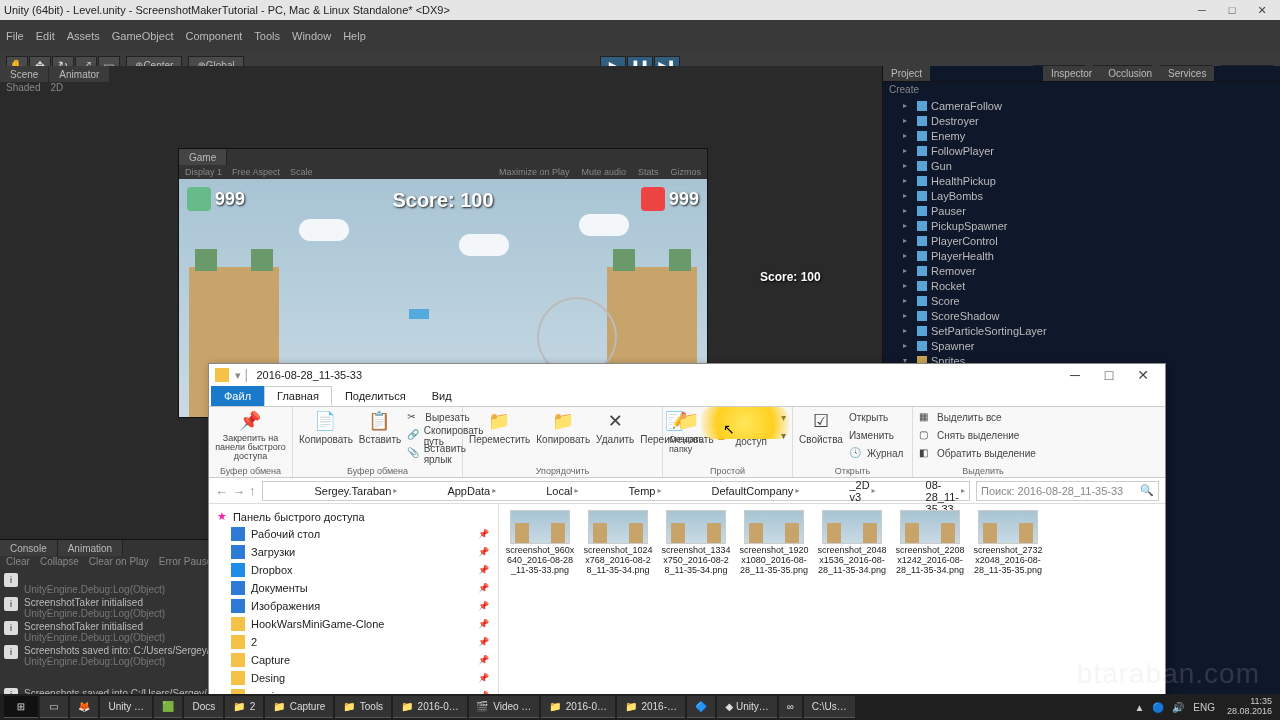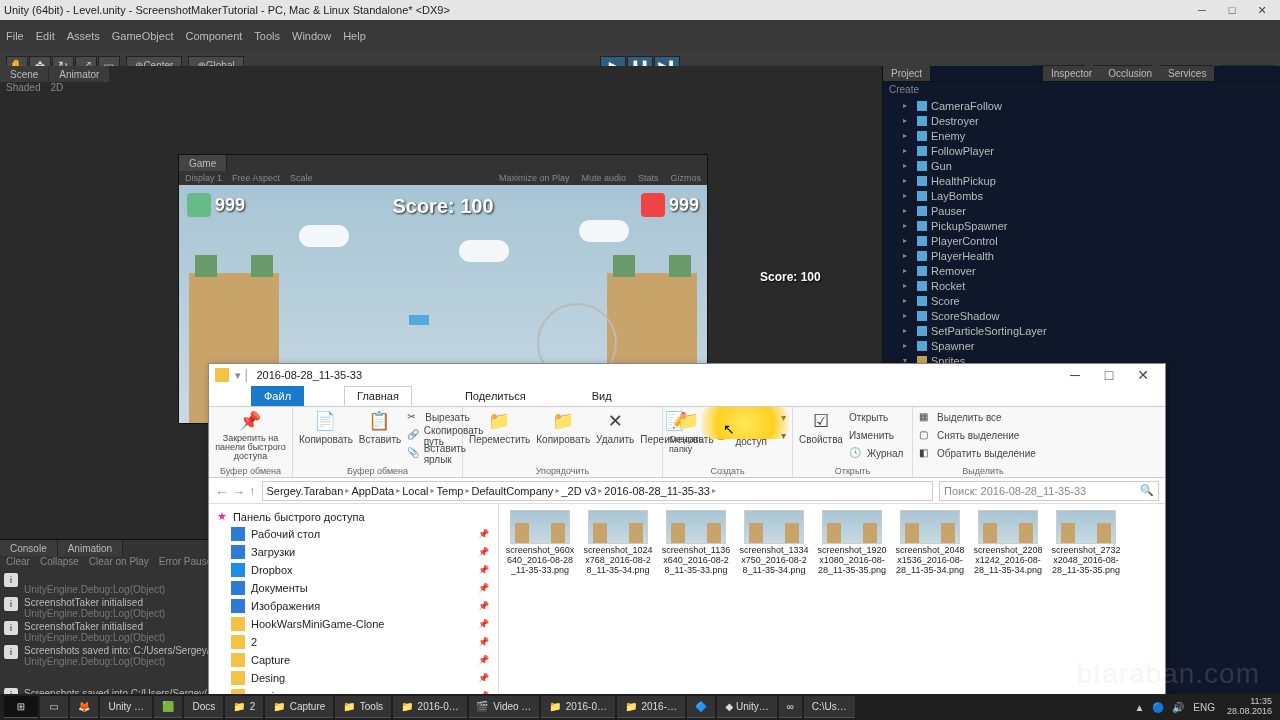--- a/index.html
+++ b/index.html
@@ -21,21 +21,21 @@
 .play-btn { width:26px; height:20px; background:#315d7f; border:1px solid #222; display:flex; align-items:center; justify-content:center; color:#fff; }
 .unity-toolbar .right { margin-left:auto; display:flex; gap:8px;margin-top:19px; }
 .drop { height:20px; padding:0 8px; background:#3d3d3d; border:1px solid #222; color:#bbb; display:flex; align-items:center; font-size:10px; }
 
 .main { position:absolute; top:66px; left:0; right:0; bottom:16px; background:#2a2a2a; }
 
 .scene-tabs { position:absolute; top:0; left:0; height:16px; display:flex; gap:1px; }
 .scene-tab { background:#3b3b3b; padding:0 10px; display:flex; align-items:center; color:#bbb; font-size:10px; }
 .scene-sub { position:absolute; top:16px; left:0; height:14px; display:flex; gap:10px; padding:0 6px; color:#888; font-size:10px; }
 
-.game-panel { position:absolute; top:82px; left:178px; width:530px; height:270px; background:#333; border:1px solid #111;margin-top:6px; }
+.game-panel { position:absolute; top:82px; left:178px; width:530px; height:270px; background:#333; border:1px solid #111; }
 .game-tabs { height:16px; display:flex; }
 .game-tabs .tab { background:#444; padding:0 10px; display:flex; align-items:center; color:#bbb; font-size:10px; border-right:1px solid #222; }
 .game-cfg { height:14px; display:flex; align-items:center; gap:10px; padding:0 6px; color:#888; font-size:9px; }
 .game-cfg .r { margin-left:auto; display:flex; gap:12px;justify-content:flex-end; }
 .game-view { height:calc(100% - 30px); background:linear-gradient(#a8c4d4,#c8dae4); position:relative; overflow:hidden; }
 .cloud { position:absolute; width:50px; height:22px; background:#fff; border-radius:12px; opacity:.85; }
 .hud-l { position:absolute; top:8px; left:8px; display:flex; align-items:center; gap:4px; color:#fff; font-weight:bold; font-size:18px; text-shadow:1px 1px 2px #222; }
 .hud-r { position:absolute; top:8px; right:8px; display:flex; align-items:center; gap:4px; color:#fff; font-weight:bold; font-size:18px; text-shadow:1px 1px 2px #222; }
 .hud-c { position:absolute; top:10px; left:50%; transform:translateX(-50%); color:#fff; font-weight:bold; font-size:20px; text-shadow:1px 1px 2px #222; }
 .hud-icon { width:24px; height:24px; background:#6b8; border-radius:4px; }
@@ -71,37 +71,37 @@
 .log-row .ico { width:14px; height:14px; background:#ddd; border-radius:2px; color:#222; display:flex; align-items:center; justify-content:center; font-size:9px; }
 .log-row .txt { flex:1; }
 .log-row .sub { color:#777; }
 
 .explorer { position:absolute; top:363px; left:208px; width:958px; height:332px; background:#fff; border:1px solid #888; box-shadow:2px 2px 8px rgba(0,0,0,.3); display:flex; flex-direction:column; color:#222; }
 .exp-title { height:22px; display:flex; align-items:center; padding:0 6px; gap:6px; font-size:11px; }
 .exp-title .ficon { width:14px; height:14px; background:#f5c146; }
 .exp-title .winbtns { margin-left:auto; display:flex; gap:2px; }
 .exp-title .wb { width:32px; height:20px; display:flex; align-items:center; justify-content:center; color:#444; font-size:14px; }
 .ribbon-tabs { height:20px; display:flex; align-items:flex-end; padding-left:2px; gap:0; }
-.rtab { padding:3px 12px; font-size:11px; border:1px solid transparent;margin-left:40px; }
+.rtab { padding:3px 12px; font-size:11px; border:1px solid transparent; }
 .rtab.file { background:#1979ca; color:#fff; }
 .rtab.act { border-color:#ccc; border-bottom-color:#fff; background:#fff; }
 .ribbon { height:72px; border-top:1px solid #ccc; border-bottom:1px solid #ccc; background:#f8f8f8; display:flex; position:relative; }
 .rgroup { border-right:1px solid #ddd; padding:2px 6px 0; display:flex; flex-direction:column; }
 .rgroup .tools { display:flex; gap:6px; flex:1; align-items:flex-start; }
 .rgroup .label { font-size:9px; color:#666; text-align:center; padding-bottom:1px; }
 .rtool { display:flex; flex-direction:column; align-items:center; gap:1px; font-size:10px; color:#444; }
 .rtool .ic { width:28px; height:24px; display:flex; align-items:center; justify-content:center; font-size:18px; }
 .rtool-sm { display:flex; align-items:center; gap:4px; font-size:10px; color:#444; height:17px; }
 .rtool-sm .ic { width:14px; height:14px; }
 .highlight { position:absolute; top:2px; width:88px; height:32px; background:radial-gradient(circle,#ffe75a 0%,#ffd020 60%,rgba(255,208,32,0) 100%); border-radius:10px; }
 .cursor { position:absolute; font-size:14px; color:#000; }
 .addr-bar { height:26px; border-bottom:1px solid #ddd; display:flex; align-items:center; padding:0 6px; gap:6px; }
 .addr-nav { display:flex; gap:4px; color:#888; font-size:13px; }
 .crumbs { flex:1; border:1px solid #ccc; height:20px; display:flex; align-items:center; padding:0 4px; font-size:11px; gap:2px; }
-.crumb { display:flex; align-items:center; gap:2px; }
+.crumb { display:flex; align-items:center; gap:2px;margin-left:48px; }
 .crumb .ar { color:#888; font-size:8px; }
 .search { width:220px; height:20px; border:1px solid #ccc; padding:0 4px; font-size:11px; color:#888; display:flex; align-items:center; }
 .exp-body { flex:1; display:flex; overflow:hidden; }
 .nav-pane { width:290px; border-right:1px solid #ddd; overflow-y:auto; padding:4px 0; }
 .nav-item { display:flex; align-items:center; gap:6px; padding:2px 8px 2px 22px; font-size:11px; }
 .nav-item .ic { width:14px; height:14px; }
 .nav-item .pin { margin-left:auto; color:#888; font-size:9px; }
 .nav-head { padding:2px 8px; font-size:11px; display:flex; align-items:center; gap:6px; }
 .file-pane { flex:1; padding:6px; display:flex; gap:8px; align-items:flex-start; overflow-x:auto; }
 .file-item { width:70px; display:flex; flex-direction:column; align-items:center; gap:2px; }
@@ -478,21 +478,21 @@
       <div class="tools">
         <div class="rtool">
             <div class="ic" style="color:#f5c146">📁</div>
             <span style="font-size:9px">Создать папку</span>
           </div>
         <div style="display:flex;flex-direction:column;gap:1px">
           <div class="rtool-sm"><span class="ic">✦</span><span>Создать элемент</span> ▾</div>
           <div class="rtool-sm"><span class="ic">🔓</span><span></span><span>Простой доступ</span> ▾</div>
         </div>
       </div>
-      <div class="label">Создать</div>
+      <div class="label">Простой</div>
     </div>
     <div class="rgroup" style="width:120px">
       <div class="tools">
         <div class="rtool">
             <div class="ic">☑</div>
             <span>Свойства</span>
           </div>
         <div style="display:flex;flex-direction:column;gap:1px">
           <div class="rtool-sm">
               <span>Открыть</span>
@@ -609,24 +609,20 @@
 
     </div>
     <div class="file-pane" id="file-pane">
         <div class="file-item">
           <div class="thumb"></div>
           <div class="fname">screenshot_960x640_2016-08-28_11-35-33.png</div>
         </div>
         <div class="file-item">
           <div class="thumb"></div>
           <div class="fname">screenshot_1024x768_2016-08-28_11-35-34.png</div>
-        </div>
-        <div class="file-item">
-          <div class="thumb"></div>
-          <div class="fname">screenshot_1136x640_2016-08-28_11-35-33.png</div>
         </div>
         <div class="file-item">
           <div class="thumb"></div>
           <div class="fname">screenshot_1334x750_2016-08-28_11-35-34.png</div>
         </div>
         <div class="file-item">
           <div class="thumb"></div>
           <div class="fname">screenshot_1920x1080_2016-08-28_11-35-35.png</div>
         </div>
         <div class="file-item">

